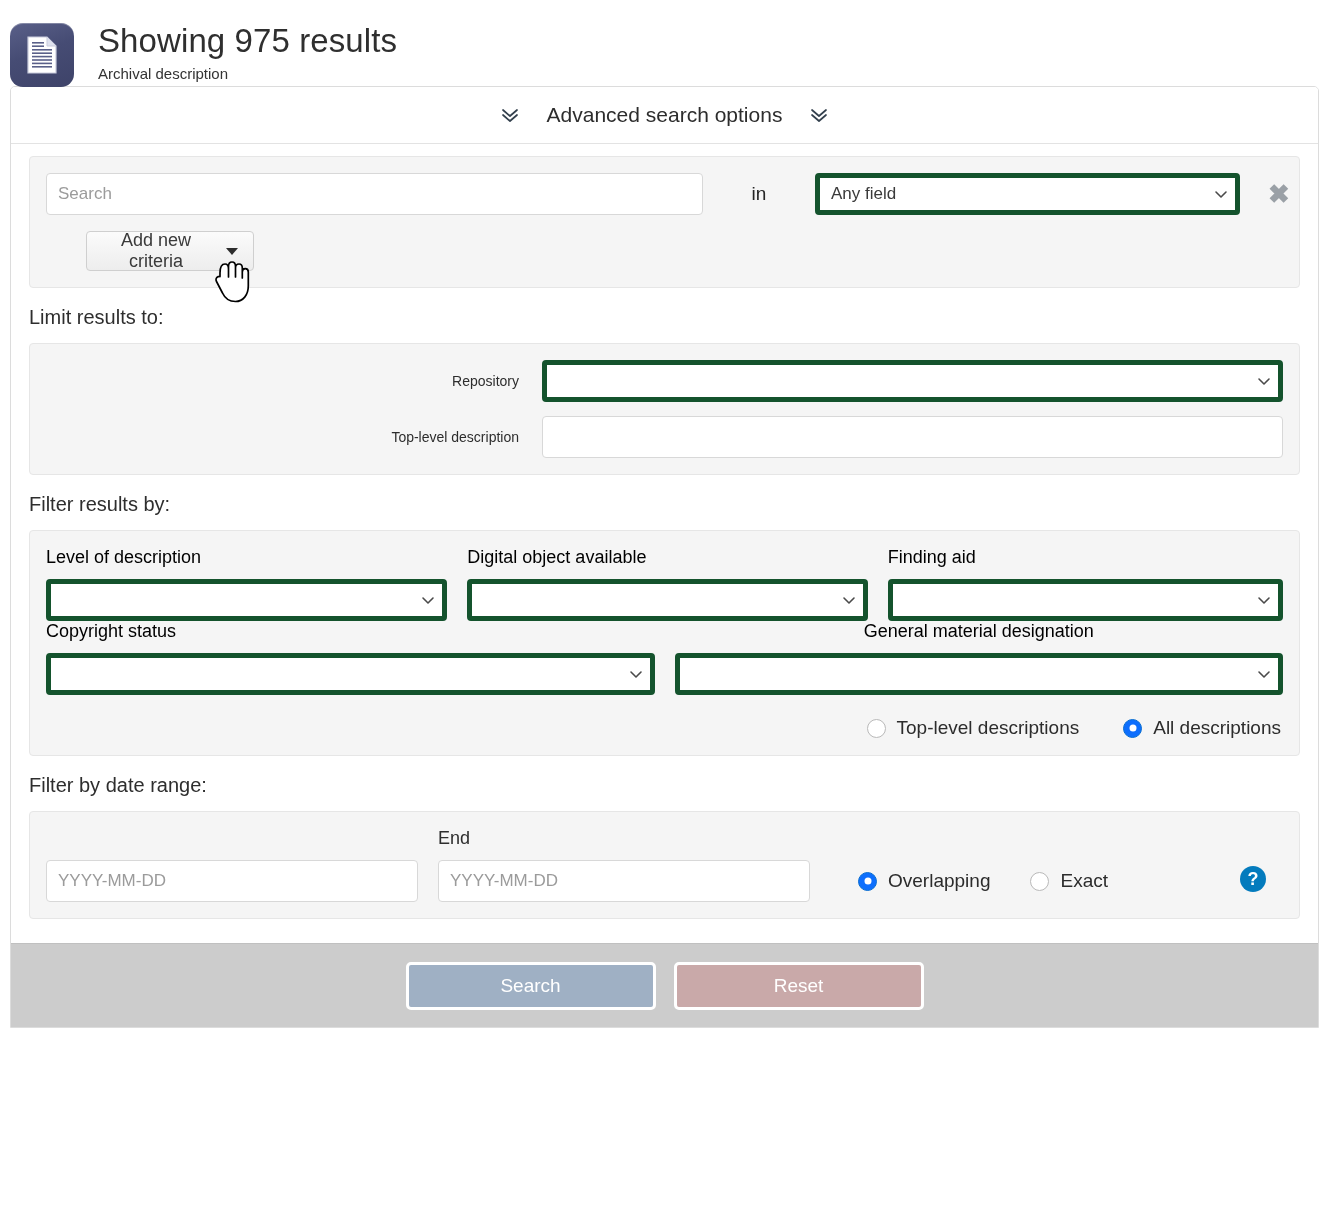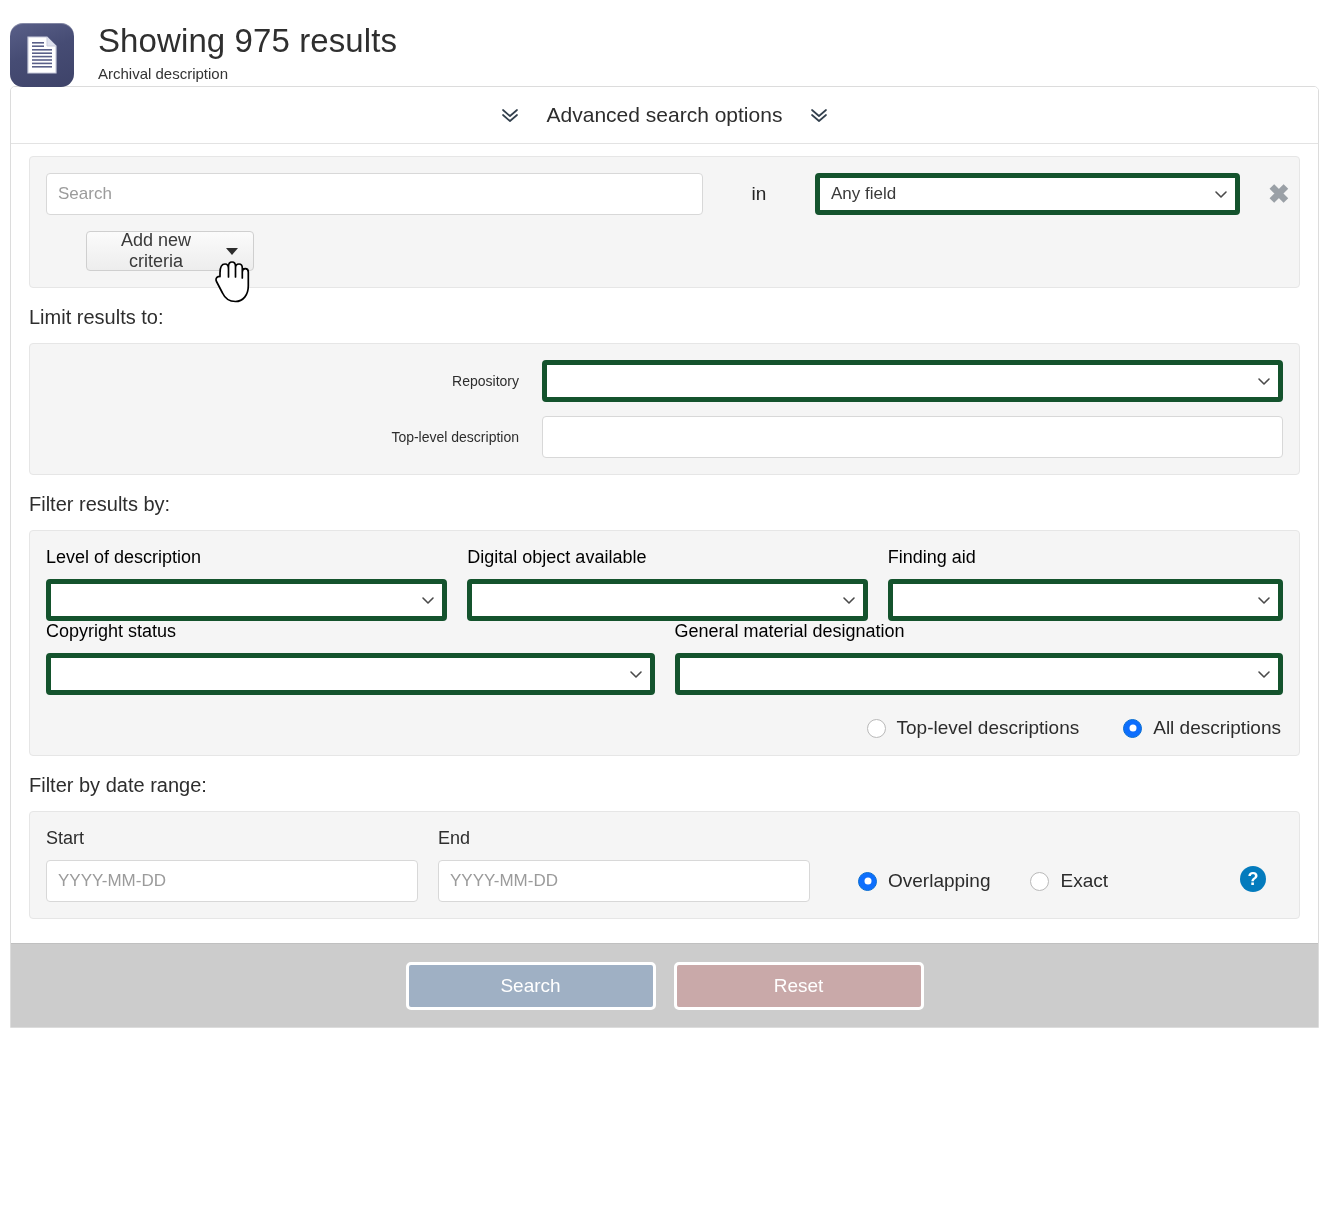--- a/index.html
+++ b/index.html
@@ -209,21 +209,21 @@
     font-size: 18px;
     color: #000000;
     margin-bottom: 11px;
   }
   .filter-grid-bottom {
     display: flex;
     gap: 20px;
     margin-top: 0;
   }
   .fcol-d { width: 612px; }
-  .fcol-e { width: 612px; }
+  .fcol-e { width: 612px; text-align: center; }
 
   .radio-line {
     display: flex;
     justify-content: flex-end;
     align-items: center;
     gap: 44px;
     margin-top: 22px;
     padding-right: 2px;
   }
   .radio-item {
@@ -509,21 +509,20 @@
           <span>All descriptions</span>
         </label>
       </div>
     </div>
 
     <div class="section-label">Filter by date range:</div>
 
     <div class="fieldset">
       <div class="date-row">
         <div class="date-col">
-          <div class="date-label">Start</div>
           <input class="inp" type="text" placeholder="YYYY-MM-DD" style="">
         </div>
         <div class="date-col">
           <div class="date-label">End</div>
           <input class="inp" type="text" placeholder="YYYY-MM-DD" style="">
         </div>
         <div class="date-radios">
           <label class="radio-item">
             <span class="radio-dot on"></span>
             <span>Overlapping</span>

